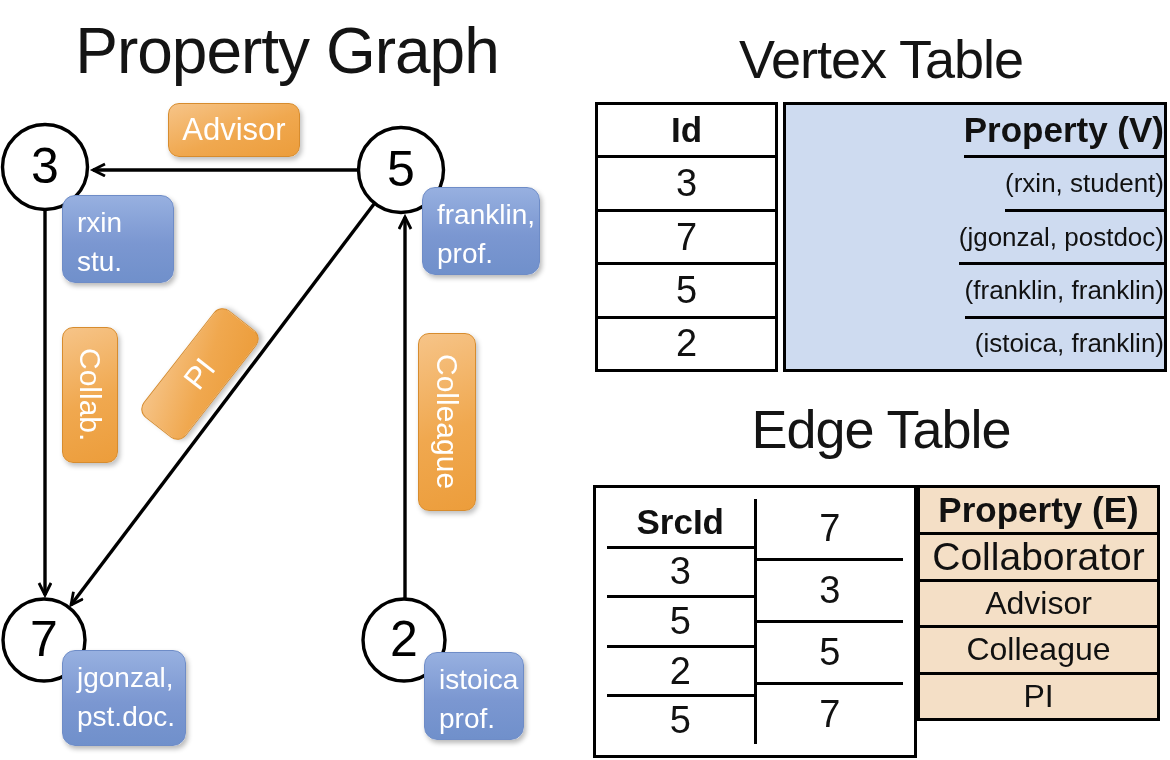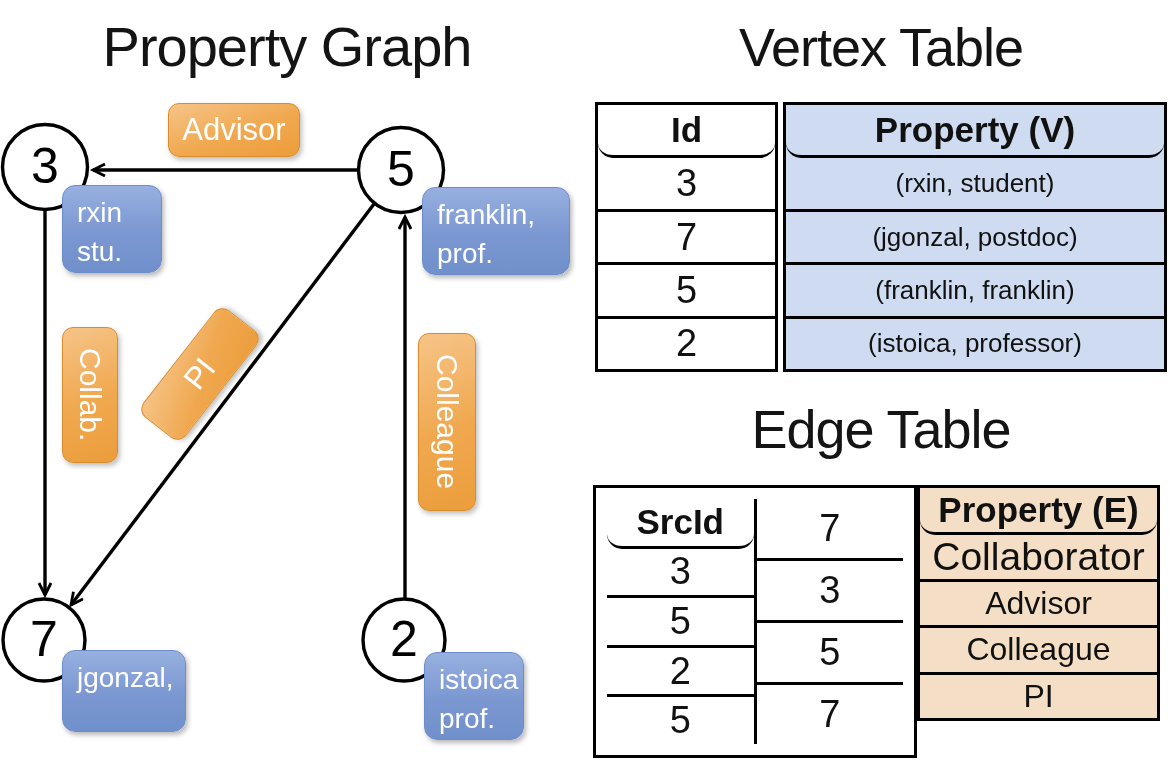--- a/index.html
+++ b/index.html
@@ -1,21 +1,21 @@
 <!DOCTYPE html>
 <html><head>
 <meta charset="utf-8">
 <style>
   html,body{margin:0;padding:0;background:#fff;}
   .stage{position:relative;width:1170px;height:760px;background:#fff;overflow:hidden;
          font-family:"Liberation Sans",sans-serif;}
   .title{position:absolute;text-align:center;color:#141414;font-size:54px;font-weight:400;
          letter-spacing:-1px;white-space:nowrap;}
-  #graph-title{left:0;width:574px;top:14px;font-size:56px;}
-  #vertex-title{left:595px;width:572px;top:16px;}
+  #graph-title{left:0;width:574px;top:14px;font-size:64px;}
+  #vertex-title{left:595px;width:572px;top:28px;}
   #edge-title{left:595px;width:572px;top:398px;}
 
   
   #graph-svg{position:absolute;left:0;top:0;}
   .node-id{position:absolute;transform:translate(-50%,-52%);font-size:50px;color:#000;
            font-weight:400;}
   .vcard{position:absolute;border-radius:13px;color:#fff;
          background:linear-gradient(180deg,#97b0e0 0%,#7b97d1 55%,#7090cb 100%);
          border:1px solid #6e8cc7;box-shadow:2px 3px 5px rgba(0,0,0,.28);
          padding:8px 8px 8px 14px;font-size:28px;line-height:1.38;box-sizing:border-box;}
@@ -26,23 +26,23 @@
           font-size:31px;box-sizing:border-box;}
   .elabel.vert{writing-mode:vertical-rl;font-size:30px;}
   #label-pi{transform:rotate(-52deg);}
 
   
   .tbox{position:absolute;border:3px solid #000;box-sizing:border-box;display:flex;
         flex-direction:column;background:#fff;}
   .tbox .cell{flex:1;display:flex;align-items:center;justify-content:center;
               border-bottom:3px solid #000;font-size:26px;color:#111;}
   .tbox .cell:last-child{border-bottom:none;}
-  .tbox .cell.hd{font-weight:bold;font-size:35px;border-radius:15px;}
+  .tbox .cell.hd{font-weight:bold;font-size:35px;}
   .tbox .cell.num{font-size:38px;}
-  .bluebg{background:#cedbf0;}
+  .bluebg{background:#cedbf0;align-items:flex-end;}
   .tanbg{background:#f4dfc6;}
   .cols{flex-direction:row;padding:11px;}
   .cols .tcol{flex-direction:column;display:flex;flex:1;}
   .cols .tcol.sep{border-left:3px solid #000;}
 </style>
 </head>
 <body>
 
 <div class="stage">
 
@@ -67,51 +67,52 @@
   <div class="node-id" style="left:45px;top:167px">3</div>
   <div class="node-id" style="left:401px;top:170px">5</div>
   <div class="node-id" style="left:44px;top:640px">7</div>
   <div class="node-id" style="left:404px;top:640px">2</div>
 
   <div class="elabel" id="label-advisor" style="left:168px;top:103px;width:132px;height:54px">Advisor</div>
   <div class="elabel vert" style="left:62px;top:327px;width:56px;height:136px">Collab.</div>
   <div class="elabel vert" style="left:418px;top:333px;width:58px;height:178px">Colleague</div>
   <div class="elabel" id="label-pi" style="left:132px;top:347px;width:136px;height:54px">PI</div>
 
-  <div class="vcard" style="left:62px;top:185px;width:100px;height:88px">
+  <div class="vcard" style="left:62px;top:195px;width:112px;height:88px">
     <div>rxin</div>
     <div>stu.</div>
   </div>
-  <div class="vcard" style="left:422px;top:187px;width:148px;height:88px">
+  <div class="vcard" style="left:422px;top:187px;width:118px;height:88px">
     <div>franklin,</div>
     <div>prof.</div>
   </div>
-  <div class="vcard" style="left:62px;top:650px;width:124px;height:82px">
+  <div class="vcard" style="left:62px;top:650px;width:124px;height:96px">
     <div>jgonzal,</div>
+    <div>pst.doc.</div>
   </div>
   <div class="vcard" style="left:424px;top:652px;width:100px;height:88px">
     <div>istoica</div>
     <div>prof.</div>
   </div>
 
   <div class="title" id="vertex-title">Vertex Table</div>
 
   <div class="tbox" style="left:595px;top:102px;width:183px;height:270px">
     <div class="cell hd">Id</div>
     <div class="cell num">3</div>
     <div class="cell num">7</div>
     <div class="cell num">5</div>
     <div class="cell num">2</div>
   </div>
   <div class="tbox bluebg" style="left:783px;top:102px;width:384px;height:270px">
     <div class="cell hd">Property (V)</div>
     <div class="cell">(rxin, student)</div>
     <div class="cell">(jgonzal, postdoc)</div>
     <div class="cell">(franklin, franklin)</div>
-    <div class="cell">(istoica, professor)</div>
+    <div class="cell">(istoica, franklin)</div>
   </div>
 
   <div class="title" id="edge-title">Edge Table</div>
 
   <div class="tbox cols" style="left:593px;top:485px;width:324px;height:273px">
     <div class="tcol">
       <div class="cell hd">SrcId</div>
       <div class="cell num">3</div>
       <div class="cell num">5</div>
       <div class="cell num">2</div>

